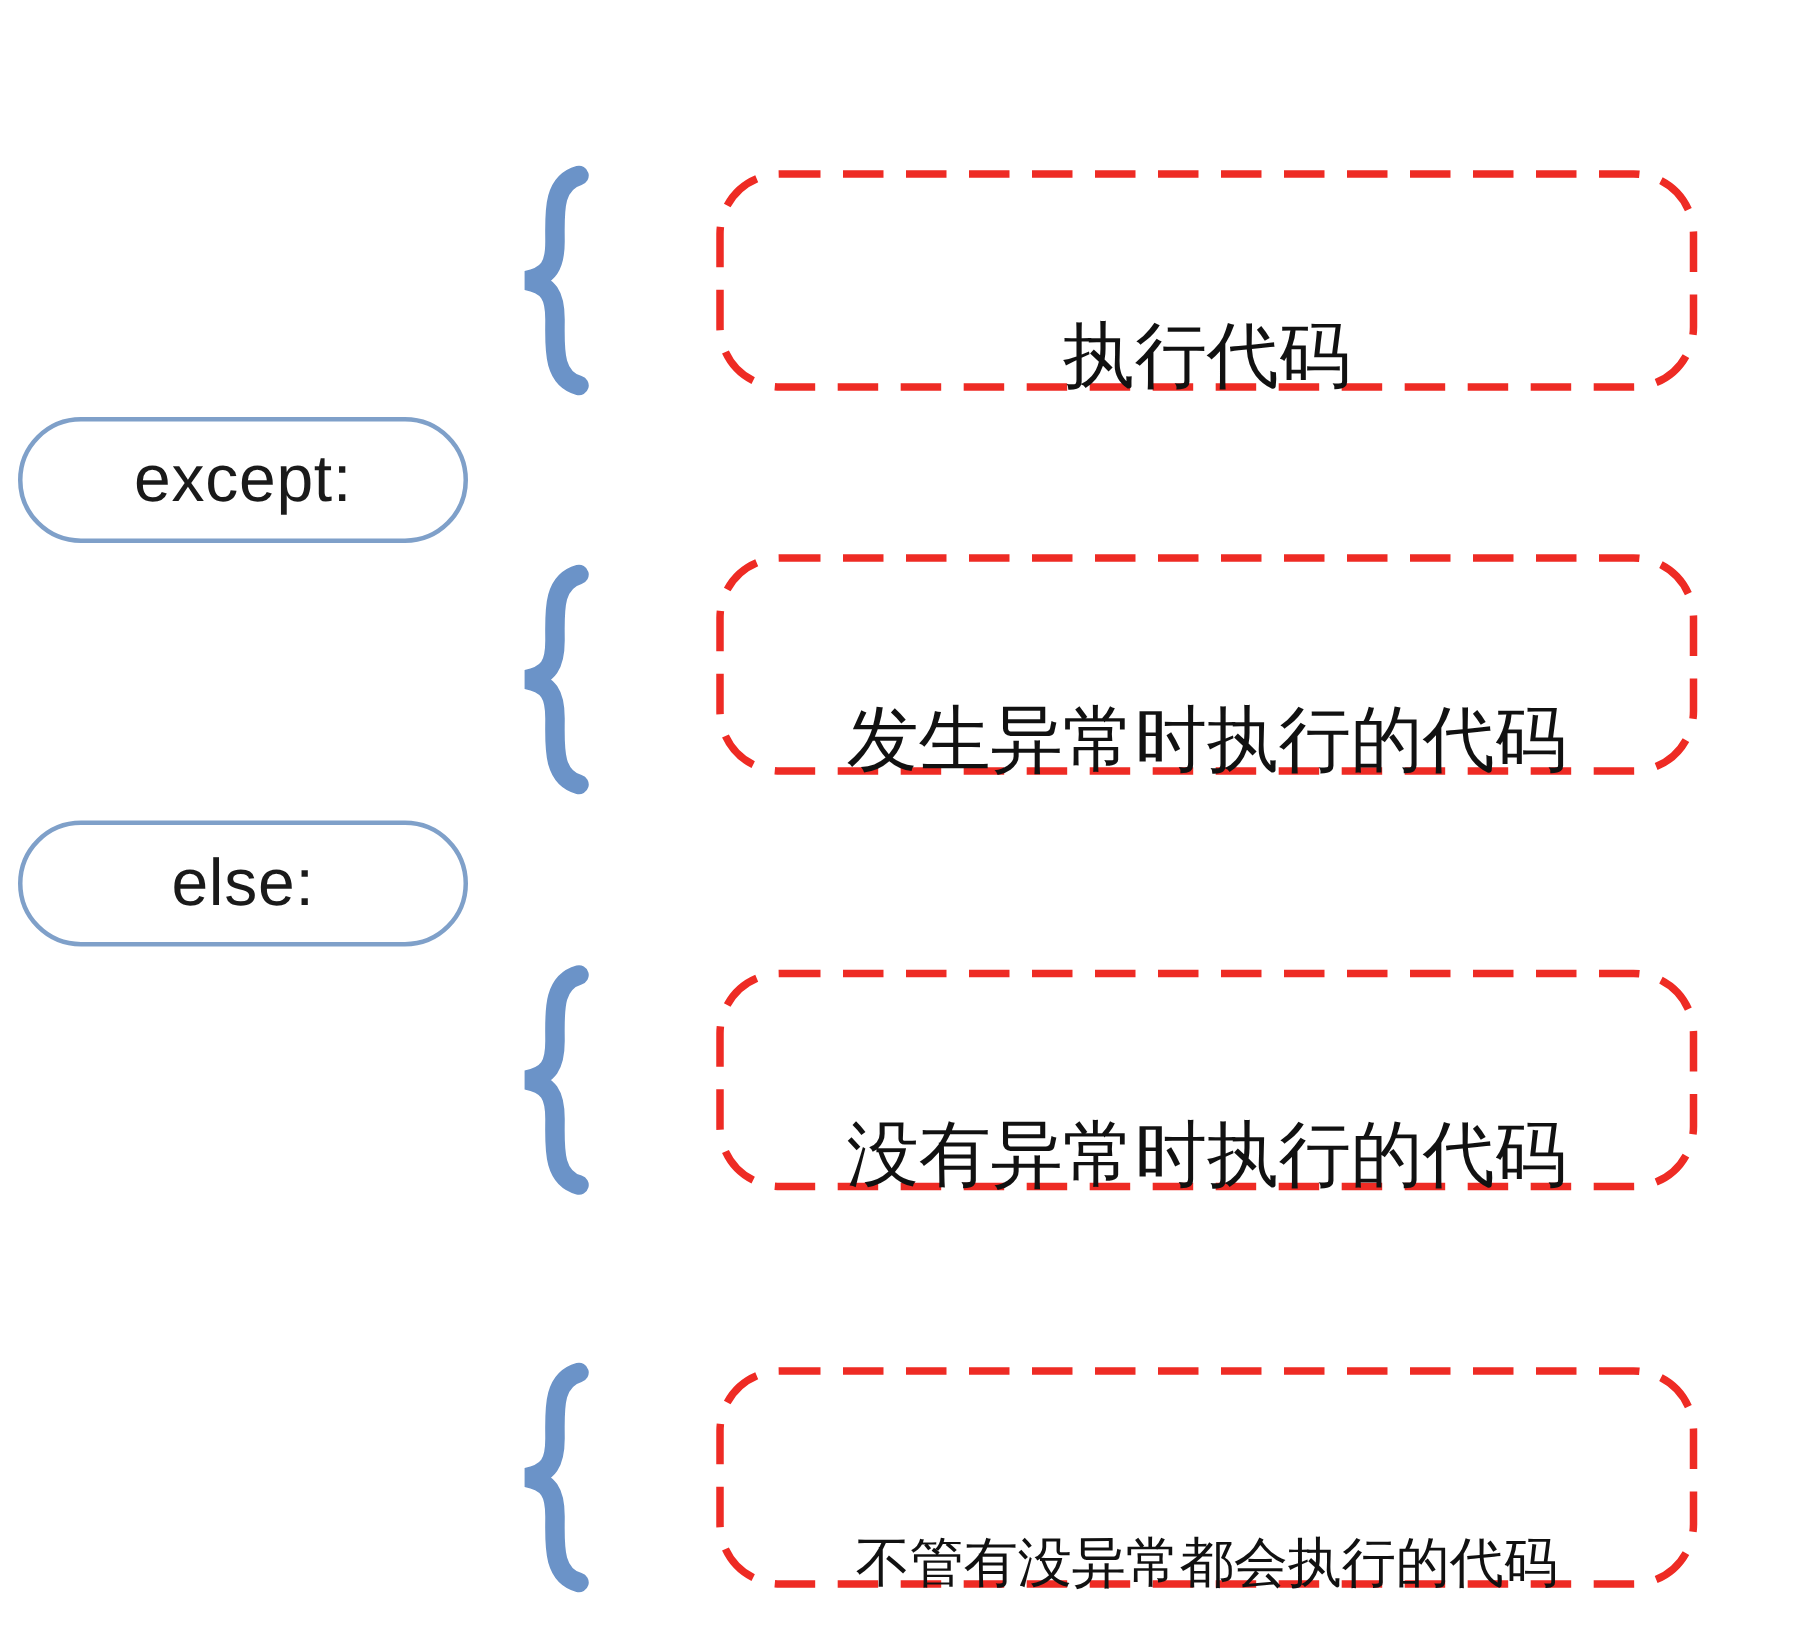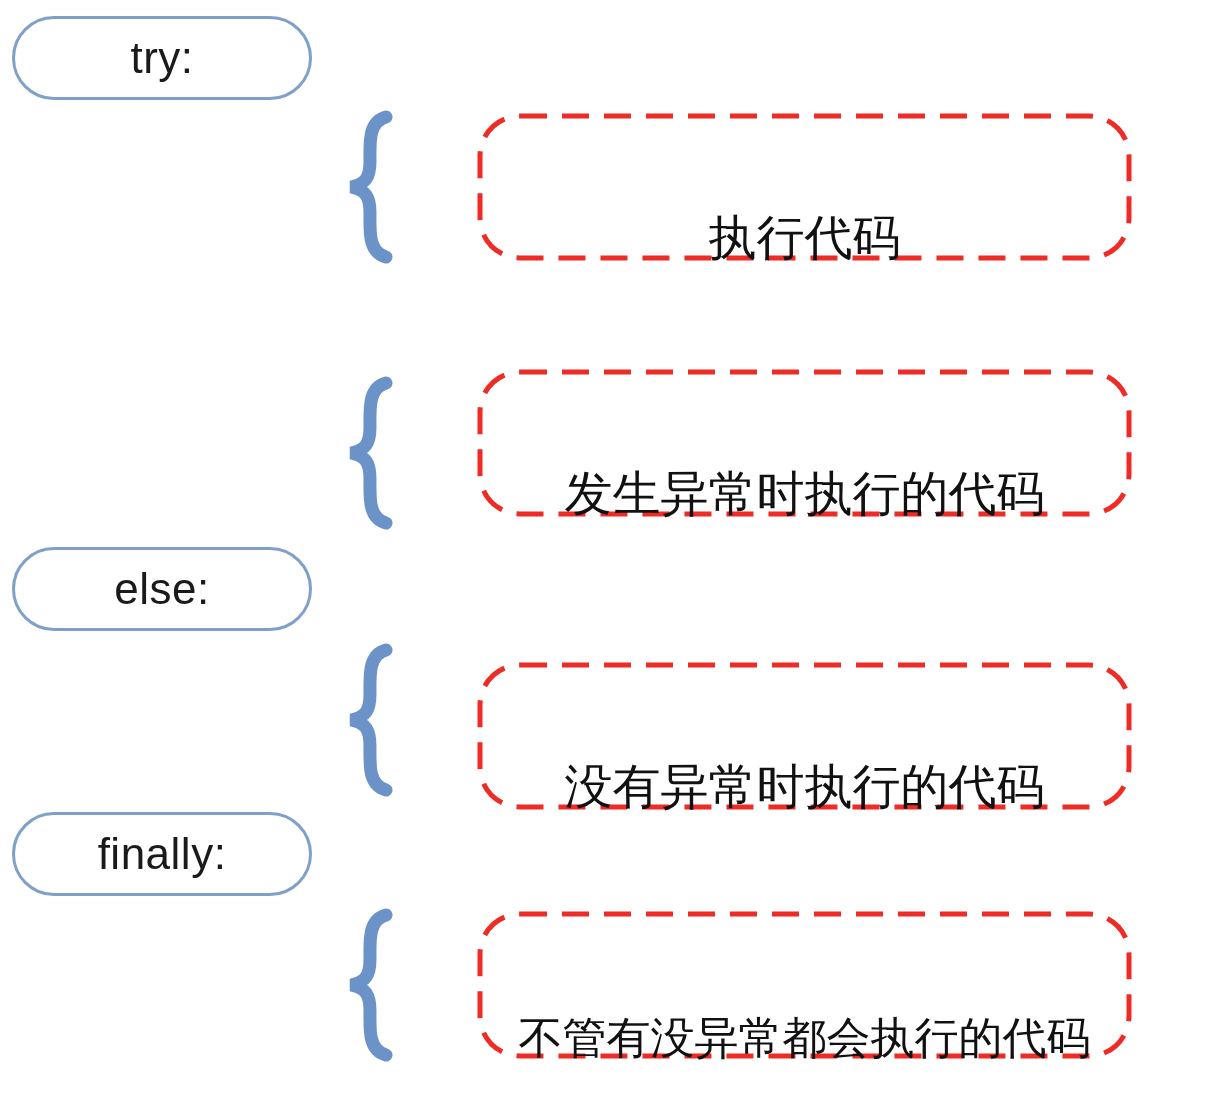--- a/index.html
+++ b/index.html
@@ -56,56 +56,56 @@
     position: absolute;
     left: 476px;
     width: 657px;
     height: 150px;
     display: flex;
     align-items: flex-end;
     justify-content: center;
   }
   .descbox-0 { top: 112px; }
   .descbox-1 { top: 368px; }
-  .descbox-2 { top: 661px; }
+  .descbox-2 { top: 645px; }
   .descbox-3 { top: 910px; }
   .dashrect {
     position: absolute;
     left: 0; top: 0;
     width: 100%; height: 100%;
   }
   .desc {
     position: relative;
     font-size: 48px;
     line-height: 1;
     color: #111111;
     white-space: nowrap;
   }
-  .descbox-3 .desc { font-size: 44px; }
+  .descbox-3 .desc { font-size: 36px; }
 </style>
 </head>
 <body>
 
 <div class="stage">
 
-  <div class="pill pill-0">
-    <span class="kw">try:</span>
-  </div>
   <div class="brace brace-0">
     <svg viewBox="0 0 66 156" aria-hidden="true">
       <path d="M 54,8 C 36,13 38,34 38,52 C 38,68 34,75 19,78 C 34,81 38,88 38,104 C 38,122 36,143 54,148" fill="none" stroke="#6B93C8" stroke-width="13" stroke-linecap="round"></path>
     </svg>
   </div>
   <div class="descbox descbox-0">
     <svg class="dashrect" viewBox="0 0 657 150" aria-hidden="true">
       <rect x="4" y="4" width="649" height="142" rx="40" fill="none" stroke="#EE2B24" stroke-width="5" stroke-dasharray="27 15"></rect>
     </svg>
     <span class="desc">执行代码</span>
   </div>
 
+  <div class="pill pill-1">
+    <span class="kw">except:</span>
+  </div>
   <div class="brace brace-1">
     <svg viewBox="0 0 66 156" aria-hidden="true">
       <path d="M 54,8 C 36,13 38,34 38,52 C 38,68 34,75 19,78 C 34,81 38,88 38,104 C 38,122 36,143 54,148" fill="none" stroke="#6B93C8" stroke-width="13" stroke-linecap="round"></path>
     </svg>
   </div>
   <div class="descbox descbox-1">
     <svg class="dashrect" viewBox="0 0 657 150" aria-hidden="true">
       <rect x="4" y="4" width="649" height="142" rx="40" fill="none" stroke="#EE2B24" stroke-width="5" stroke-dasharray="27 15"></rect>
     </svg>
     <span class="desc">发生异常时执行的代码</span>
@@ -119,23 +119,20 @@
       <path d="M 54,8 C 36,13 38,34 38,52 C 38,68 34,75 19,78 C 34,81 38,88 38,104 C 38,122 36,143 54,148" fill="none" stroke="#6B93C8" stroke-width="13" stroke-linecap="round"></path>
     </svg>
   </div>
   <div class="descbox descbox-2">
     <svg class="dashrect" viewBox="0 0 657 150" aria-hidden="true">
       <rect x="4" y="4" width="649" height="142" rx="40" fill="none" stroke="#EE2B24" stroke-width="5" stroke-dasharray="27 15"></rect>
     </svg>
     <span class="desc">没有异常时执行的代码</span>
   </div>
 
-  <div class="pill pill-3">
-    <span class="kw">finally:</span>
-  </div>
   <div class="brace brace-3">
     <svg viewBox="0 0 66 156" aria-hidden="true">
       <path d="M 54,8 C 36,13 38,34 38,52 C 38,68 34,75 19,78 C 34,81 38,88 38,104 C 38,122 36,143 54,148" fill="none" stroke="#6B93C8" stroke-width="13" stroke-linecap="round"></path>
     </svg>
   </div>
   <div class="descbox descbox-3">
     <svg class="dashrect" viewBox="0 0 657 150" aria-hidden="true">
       <rect x="4" y="4" width="649" height="142" rx="40" fill="none" stroke="#EE2B24" stroke-width="5" stroke-dasharray="27 15"></rect>
     </svg>
     <span class="desc">不管有没异常都会执行的代码</span>

